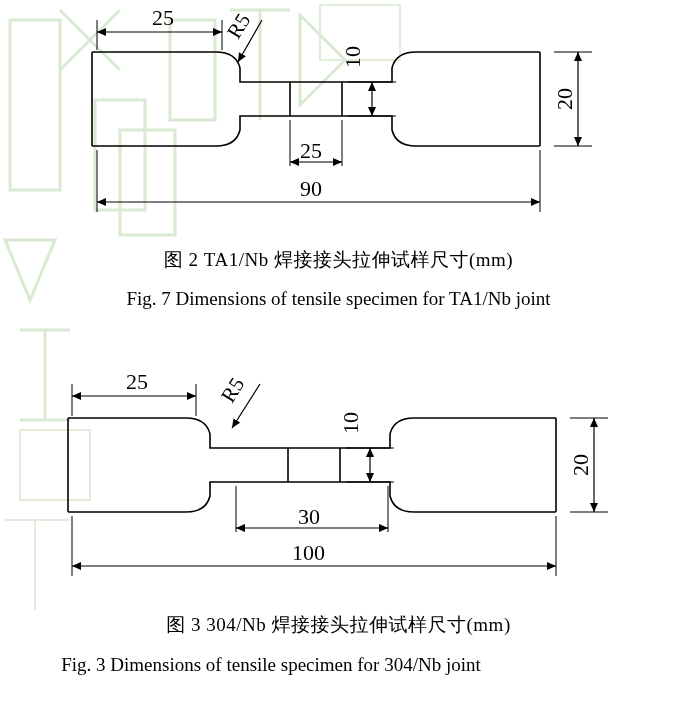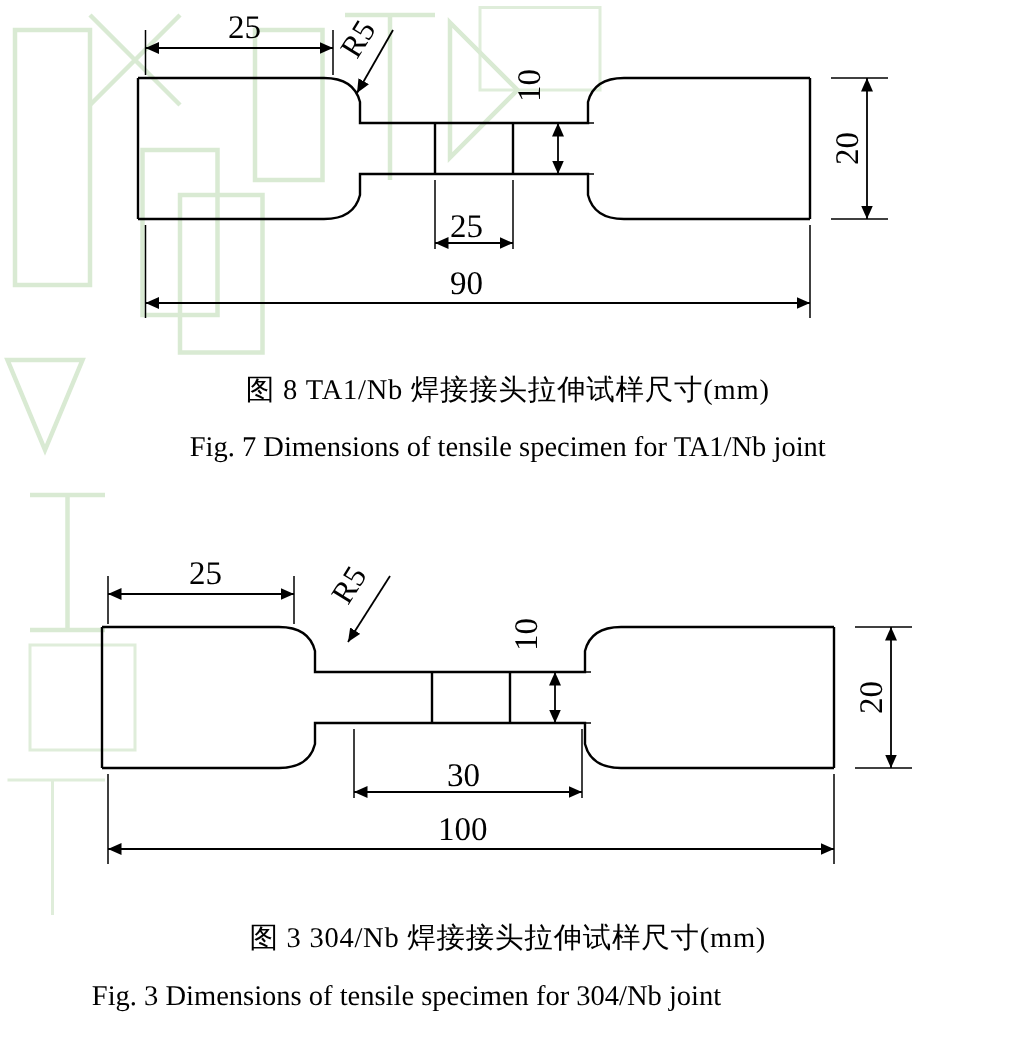--- a/index.html
+++ b/index.html
@@ -135,21 +135,21 @@
 
         <text x="152" y="25" font-family="'Liberation Serif', serif" font-size="22" fill="#000">25</text>
         <text x="300" y="158" font-family="'Liberation Serif', serif" font-size="22" fill="#000">25</text>
         <text x="300" y="196" font-family="'Liberation Serif', serif" font-size="22" fill="#000">90</text>
         <text x="360" y="68" font-family="'Liberation Serif', serif" font-size="22" fill="#000" transform="rotate(-90 360 68)">10</text>
         <text x="572" y="110" font-family="'Liberation Serif', serif" font-size="22" fill="#000" transform="rotate(-90 572 110)">20</text>
         <text x="238" y="40" font-family="'Liberation Serif', serif" font-size="21" fill="#000" transform="rotate(-58 238 40)">R5</text>
       </svg>
     </div>
 
-    <div class="caption caption-cn cap1a">图 8   TA1/Nb 焊接接头拉伸试样尺寸(mm)</div>
+    <div class="caption caption-cn cap1a">图 2   TA1/Nb 焊接接头拉伸试样尺寸(mm)</div>
     <div class="caption caption-en cap1b">Fig. 7    Dimensions of tensile specimen for TA1/Nb joint</div>
 
     <div class="figure-block block2">
       <svg class="fig-svg" width="677" height="240" viewBox="0 0 677 240" xmlns="http://www.w3.org/2000/svg">
         <g stroke="#000" stroke-width="1.6" fill="none">
           <path d="M68,58 L186,58 Q206,58 210,74 L210,88 L390,88 L390,74 Q394,58 414,58 L556,58"></path>
           <path d="M68,152 L186,152 Q206,152 210,136 L210,122 L390,122 L390,136 Q394,152 414,152 L556,152"></path>
           <path d="M68,58 L68,152"></path>
           <path d="M556,58 L556,152"></path>
           <path d="M288,88 L288,122"></path>

